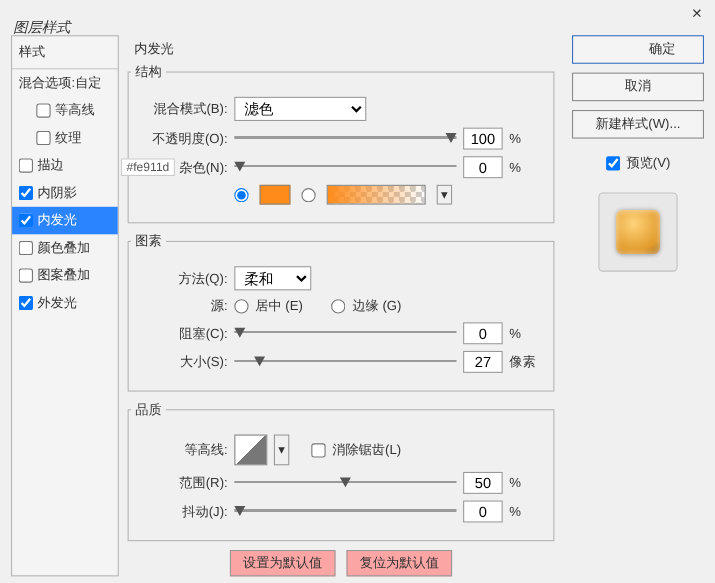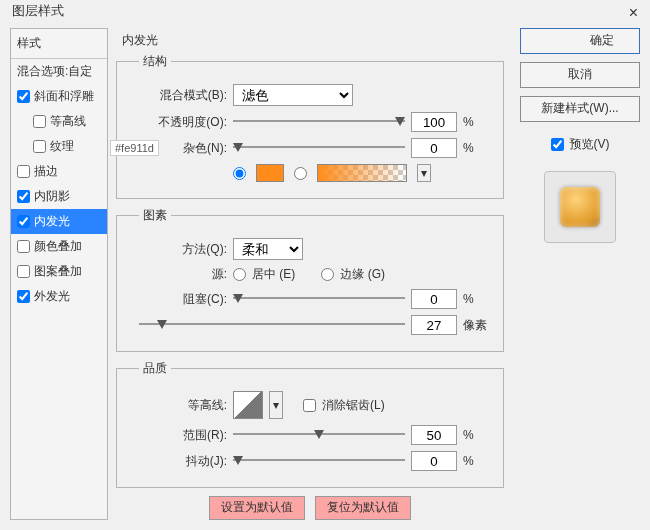--- a/index.html
+++ b/index.html
@@ -8,23 +8,24 @@
     font-family: "Microsoft YaHei", sans-serif;
     font-size: 12px;
     background: #f0f0f0;
     color: #333;
     width: 650px;
     height: 530px;
     position: relative;
   }
   .titlebar {
     height: 28px;
-    padding: 2px 12px;
+    padding: 16px 12px;
     font-size: 13px;
     position: relative;
+    font-style: italic;
   }
   .titlebar .close {
     position: absolute;
     right: 12px;
     top: 4px;
     font-size: 16px;
     cursor: pointer;
   }
   .body {
     display: flex;
@@ -56,21 +57,21 @@
     width: 13px; height: 13px; margin: 0;
   }
   .center {
     flex: 1;
     padding: 0 8px;
     position: relative;
   }
   fieldset {
     border: 1px solid #b4b4b4;
     margin: 4px 0 8px 0;
-    padding: 8px 10px 10px 22px;
+    padding: 8px 10px 10px 2px;
   }
   legend { padding: 0 4px; }
   .row {
     display: flex;
     align-items: center;
     margin: 6px 0;
     gap: 6px;
   }
   .lbl {
     width: 88px;
@@ -84,21 +85,21 @@
   }
   .thumb {
     position: absolute;
     width: 0; height: 0;
     border-left: 5px solid transparent;
     border-right: 5px solid transparent;
     border-top: 9px solid #555;
     top: 2px;
   }
   .numbox {
-    width: 46px;
+    width: 36px;
     height: 20px;
     border: 1px solid #999;
     background: #fff;
     text-align: center;
     padding: 2px 3px;
   }
   .unit { width: 30px; }
   select, .combo {
     height: 22px;
     border: 1px solid #999;
@@ -184,24 +185,20 @@
 </div>
 
 <div class="body">
 
   <div class="left">
     <div class="left-head">样式</div>
     <div class="left-row">
       <span>混合选项:自定</span>
     </div>
     <div id="style-items">
-        <div class="left-row">
-          <input type="checkbox" checked="" style="">
-          <span>斜面和浮雕</span>
-        </div>
         <div class="left-row indent">
           <input type="checkbox" style="">
           <span>等高线</span>
         </div>
         <div class="left-row indent">
           <input type="checkbox" style="">
           <span>纹理</span>
         </div>
         <div class="left-row">
           <input type="checkbox" style="">
@@ -285,20 +282,21 @@
       </div>
       <div class="row">
         <span class="lbl">阻塞(C):</span>
         <div class="slider">
             <div class="thumb" style="left:0"></div>
           </div>
         <input class="numbox" value="0" style="">
         <span class="unit">%</span>
       </div>
       <div class="row">
+        <span class="lbl">大小(S):</span>
         <div class="slider">
             <div class="thumb" style="left:18px"></div>
           </div>
         <input class="numbox" value="27" style="">
         <span class="unit">像素</span>
       </div>
     </fieldset>
 
     <fieldset>
       <legend>品质</legend>

